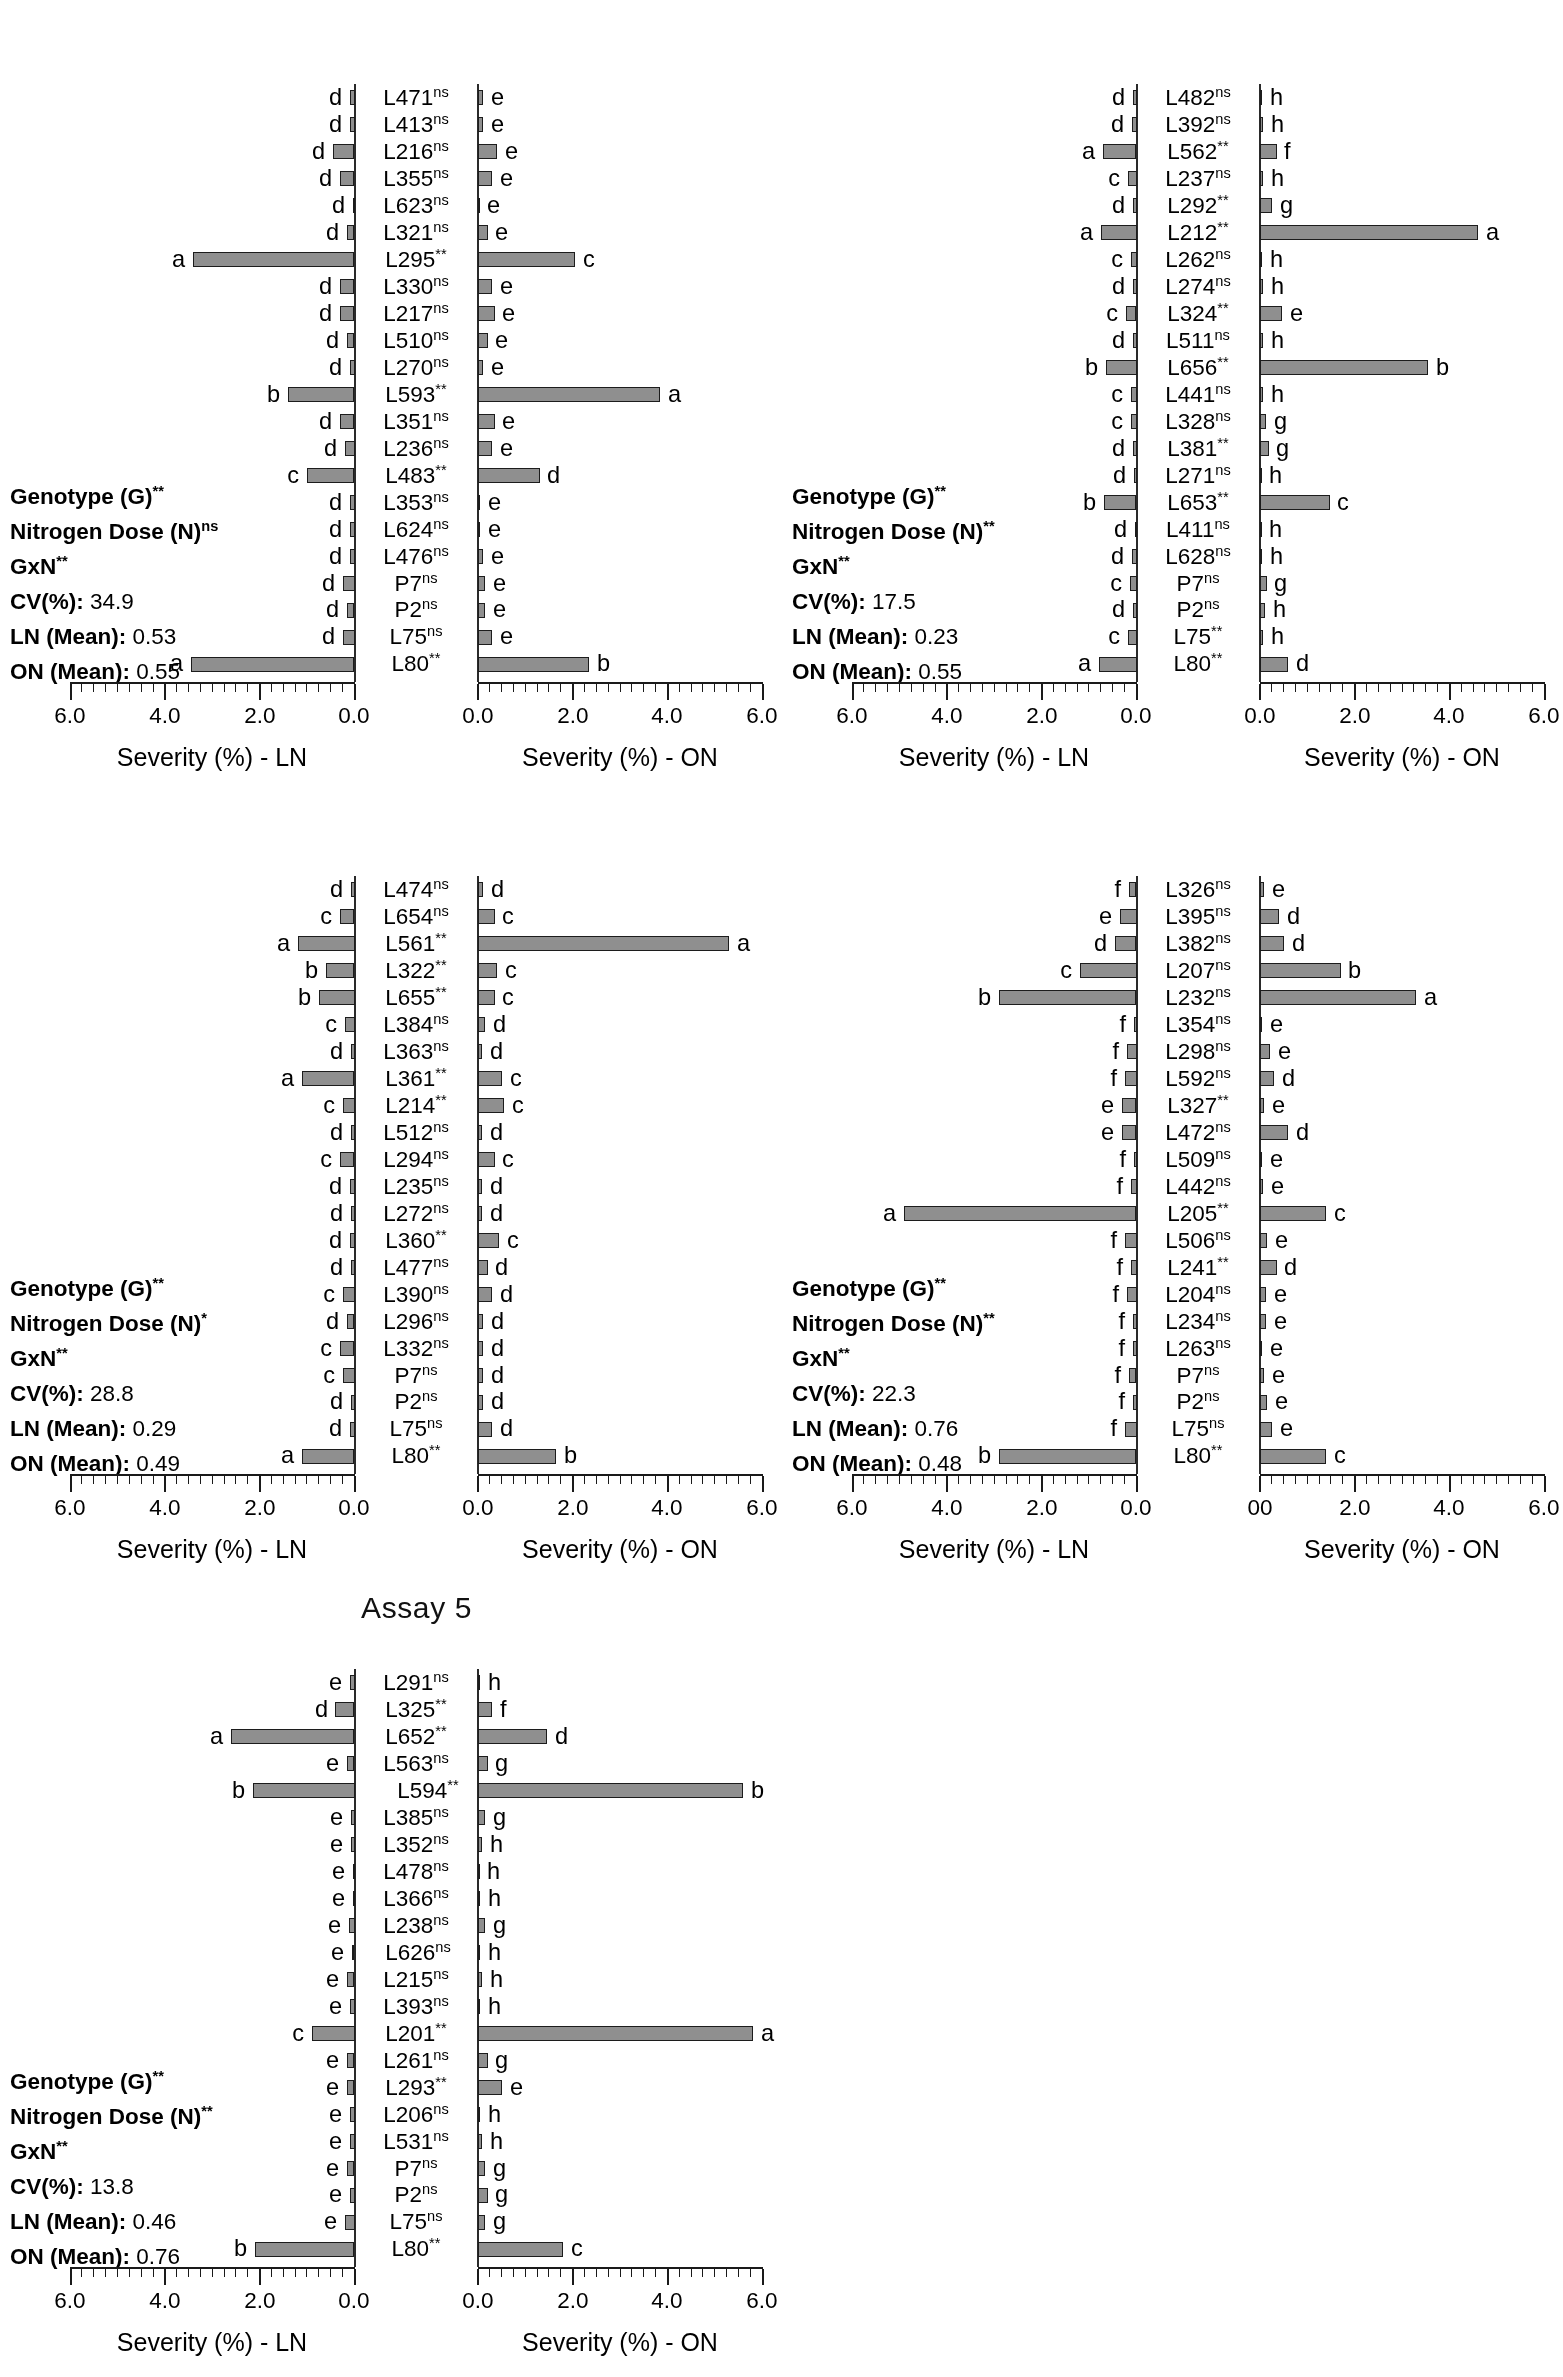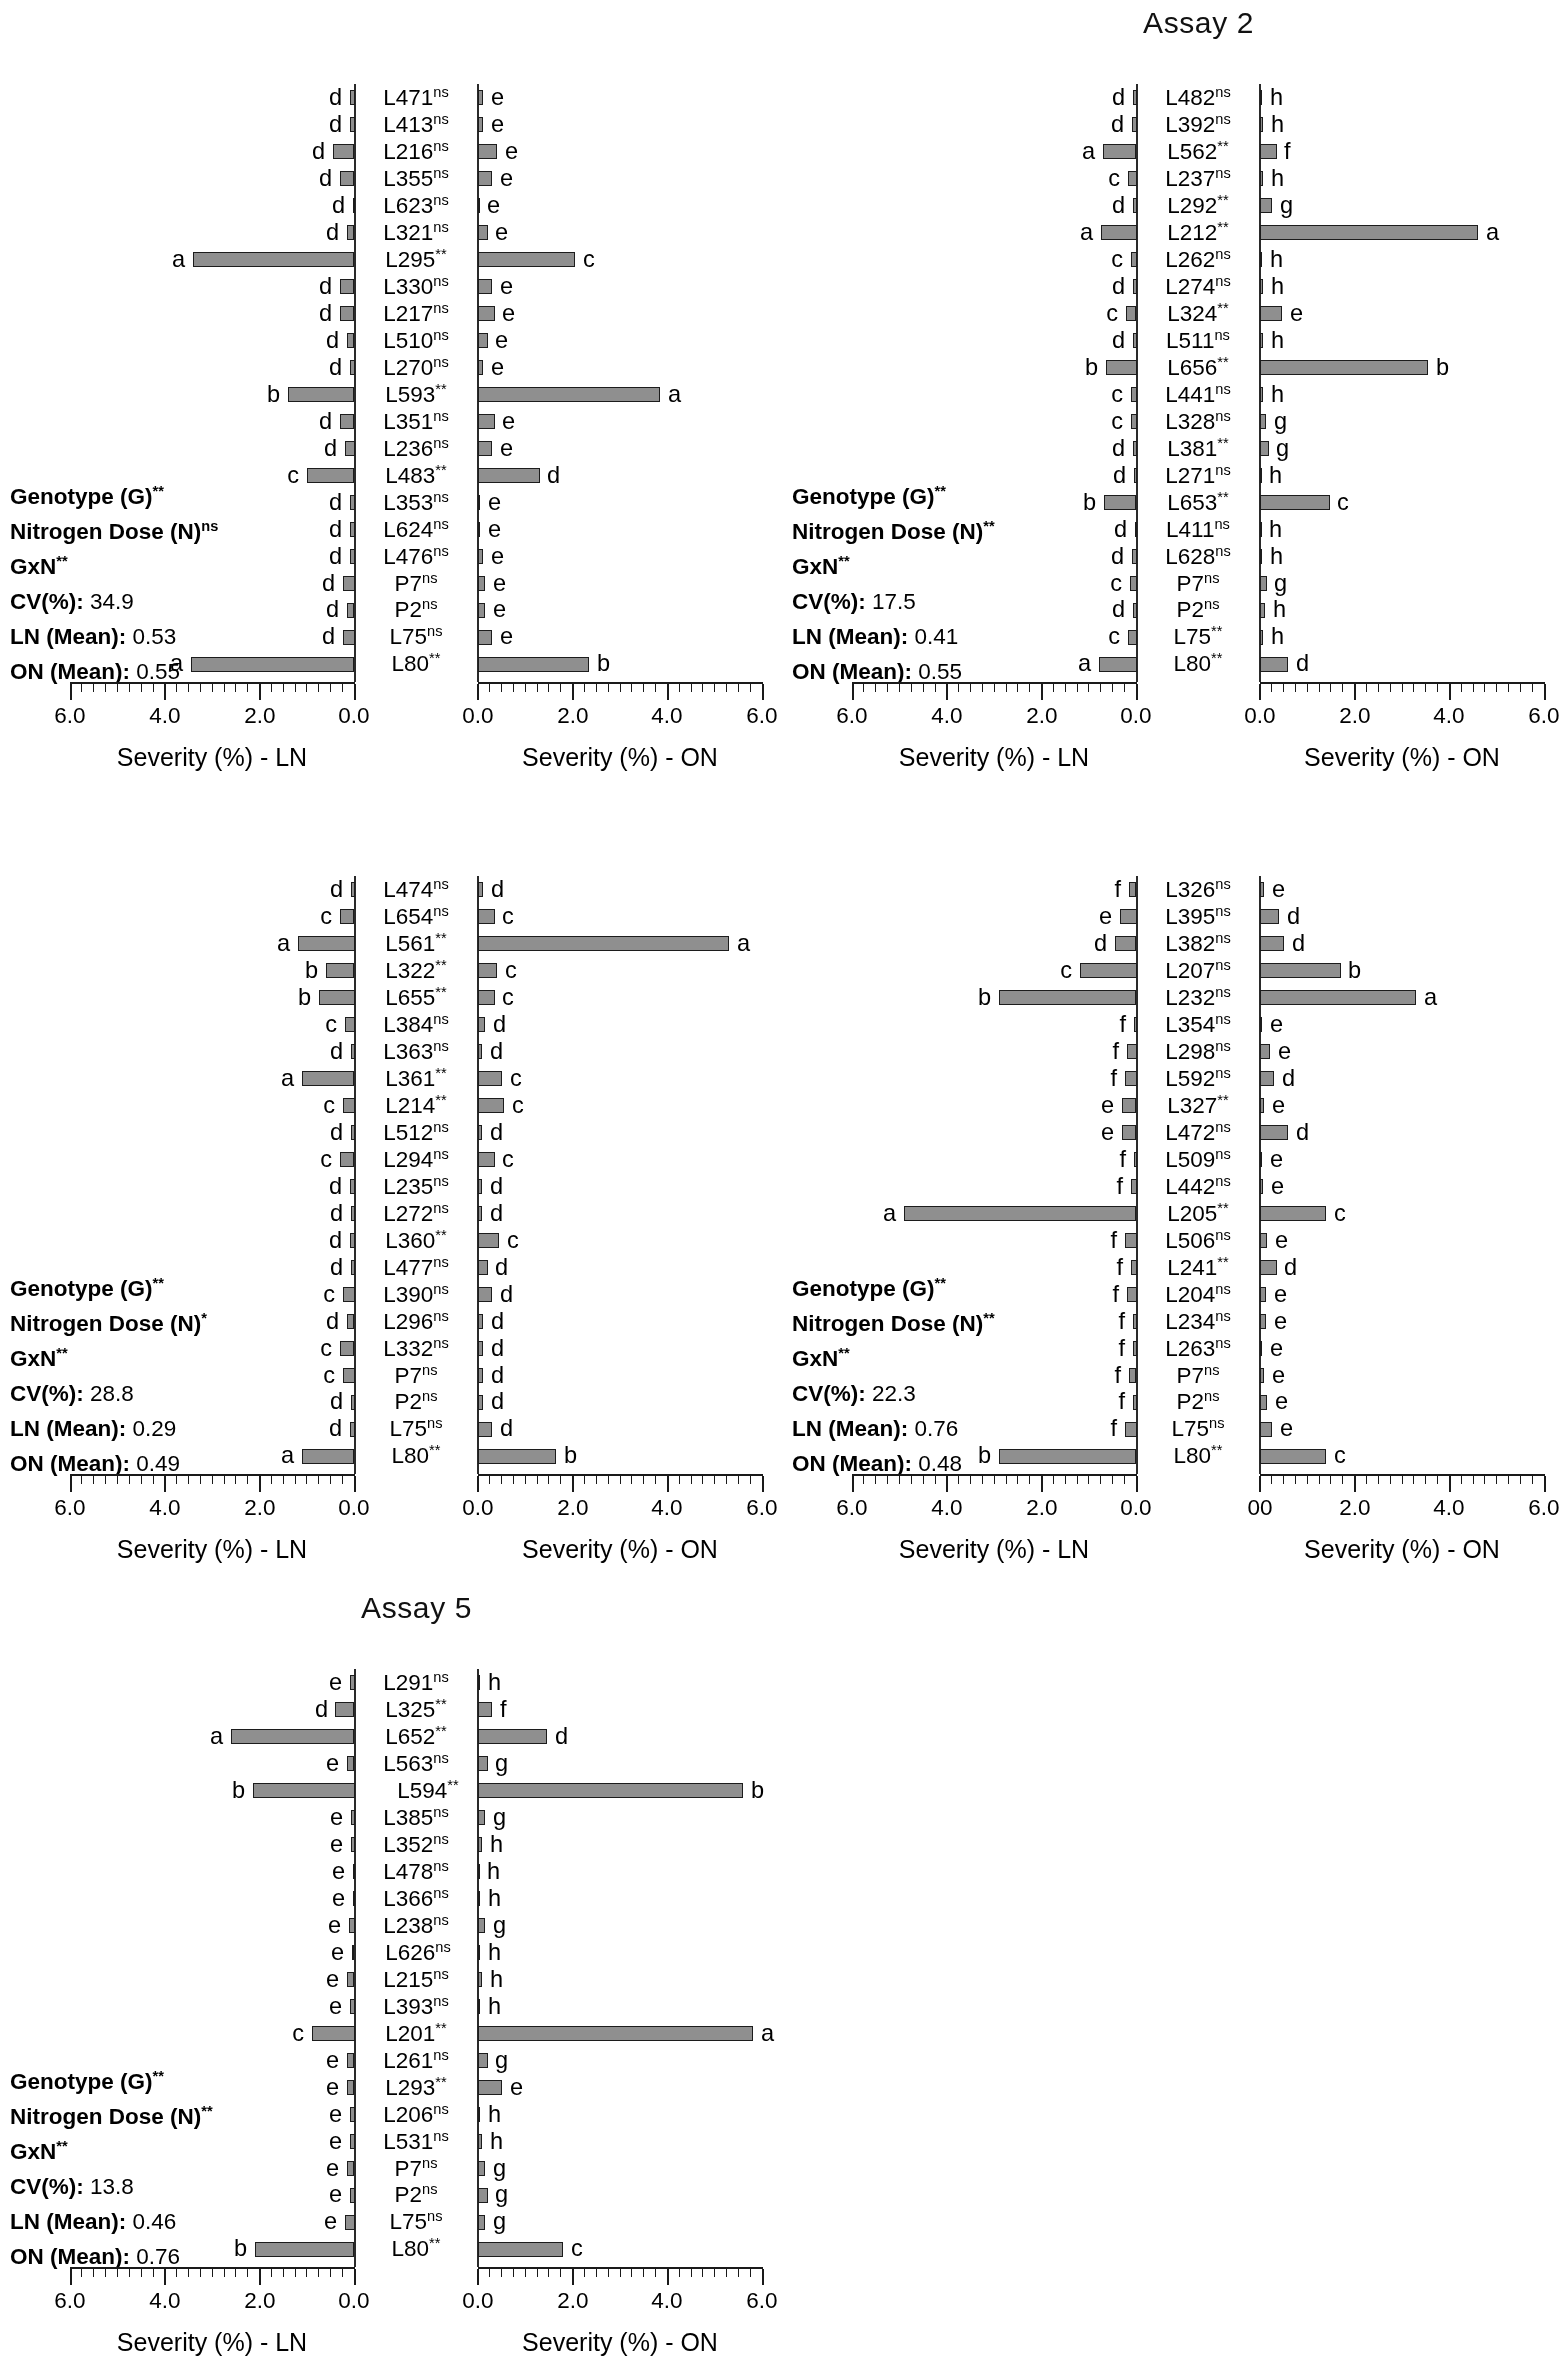--- a/index.html
+++ b/index.html
@@ -202,27 +202,26 @@
       <div class="tick" style="left: 738px; top: 684px; height: 7.9px;"></div>
       <div class="tick" style="left: 750px; top: 684px; height: 7.9px;"></div>
       <div class="tick major" style="left: 762px; top: 684px; height: 15.7px;"></div>
       <div class="tick-label" style="left: 478px; top: 703px;">0.0</div>
       <div class="tick-label" style="left: 573px; top: 703px;">2.0</div>
       <div class="tick-label" style="left: 667px; top: 703px;">4.0</div>
       <div class="tick-label" style="left: 762px; top: 703px;">6.0</div>
       <div class="axis-title" style="left: 620px; top: 743px;">Severity (%) - ON</div>
     </div>
     <div class="panel" style="left: 782px; top: 0px;">
-      <div class="panel-title">Assay 2</div>
       <div class="stats">
         <div class="stats-line"><span>Genotype (G)</span><sup>**</sup></div>
         <div class="stats-line"><span>Nitrogen Dose (N)</span><sup>**</sup></div>
         <div class="stats-line"><span>GxN</span><sup>**</sup></div>
         <div class="stats-line"><span>CV(%):</span> <span class="val">17.5</span></div>
-        <div class="stats-line"><span>LN (Mean):</span> <span class="val">0.41</span></div>
+        <div class="stats-line"><span>LN (Mean):</span> <span class="val">0.23</span></div>
         <div class="stats-line"><span>ON (Mean):</span> <span class="val">0.55</span></div>
       </div>
       <div class="zero-line" style="left: 354px; top: 84px; height: 598px;"></div>
       <div class="zero-line" style="left: 477px; top: 84px; height: 598px;"></div>
       <div class="bar" style="left: 351px; top: 90px; width: 3.8px;"></div>
       <span class="row-letter" style="left: 343px; top: 84px; transform: translateX(-100%);">d</span>
       <div class="bar" style="left: 478px; top: 90px; width: 2.4px;"></div>
       <span class="row-letter" style="left: 488px; top: 84px;">h</span>
       <div class="glabel" style="left: 354px; width: 124px; top: 84px;"><span>L482</span><sup>ns</sup></div>
       <div class="bar" style="left: 350px; top: 117px; width: 4.7px;"></div>

